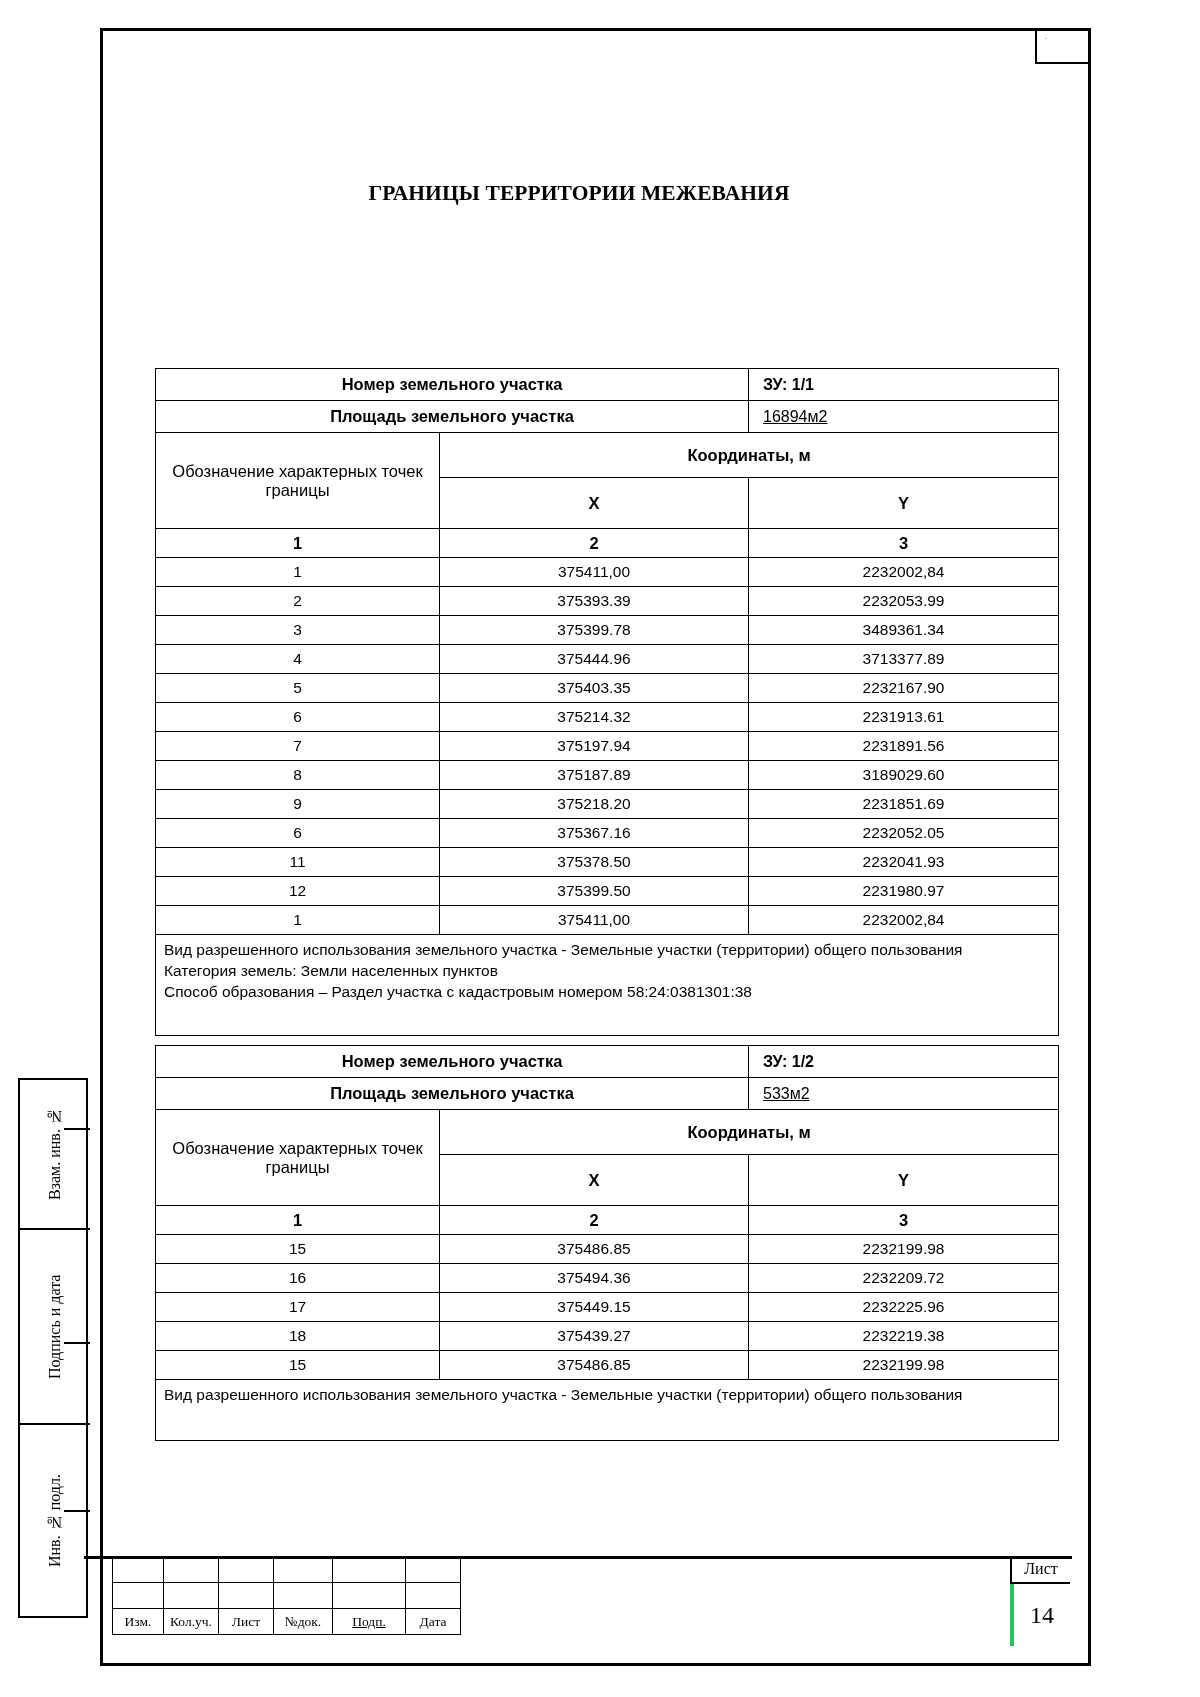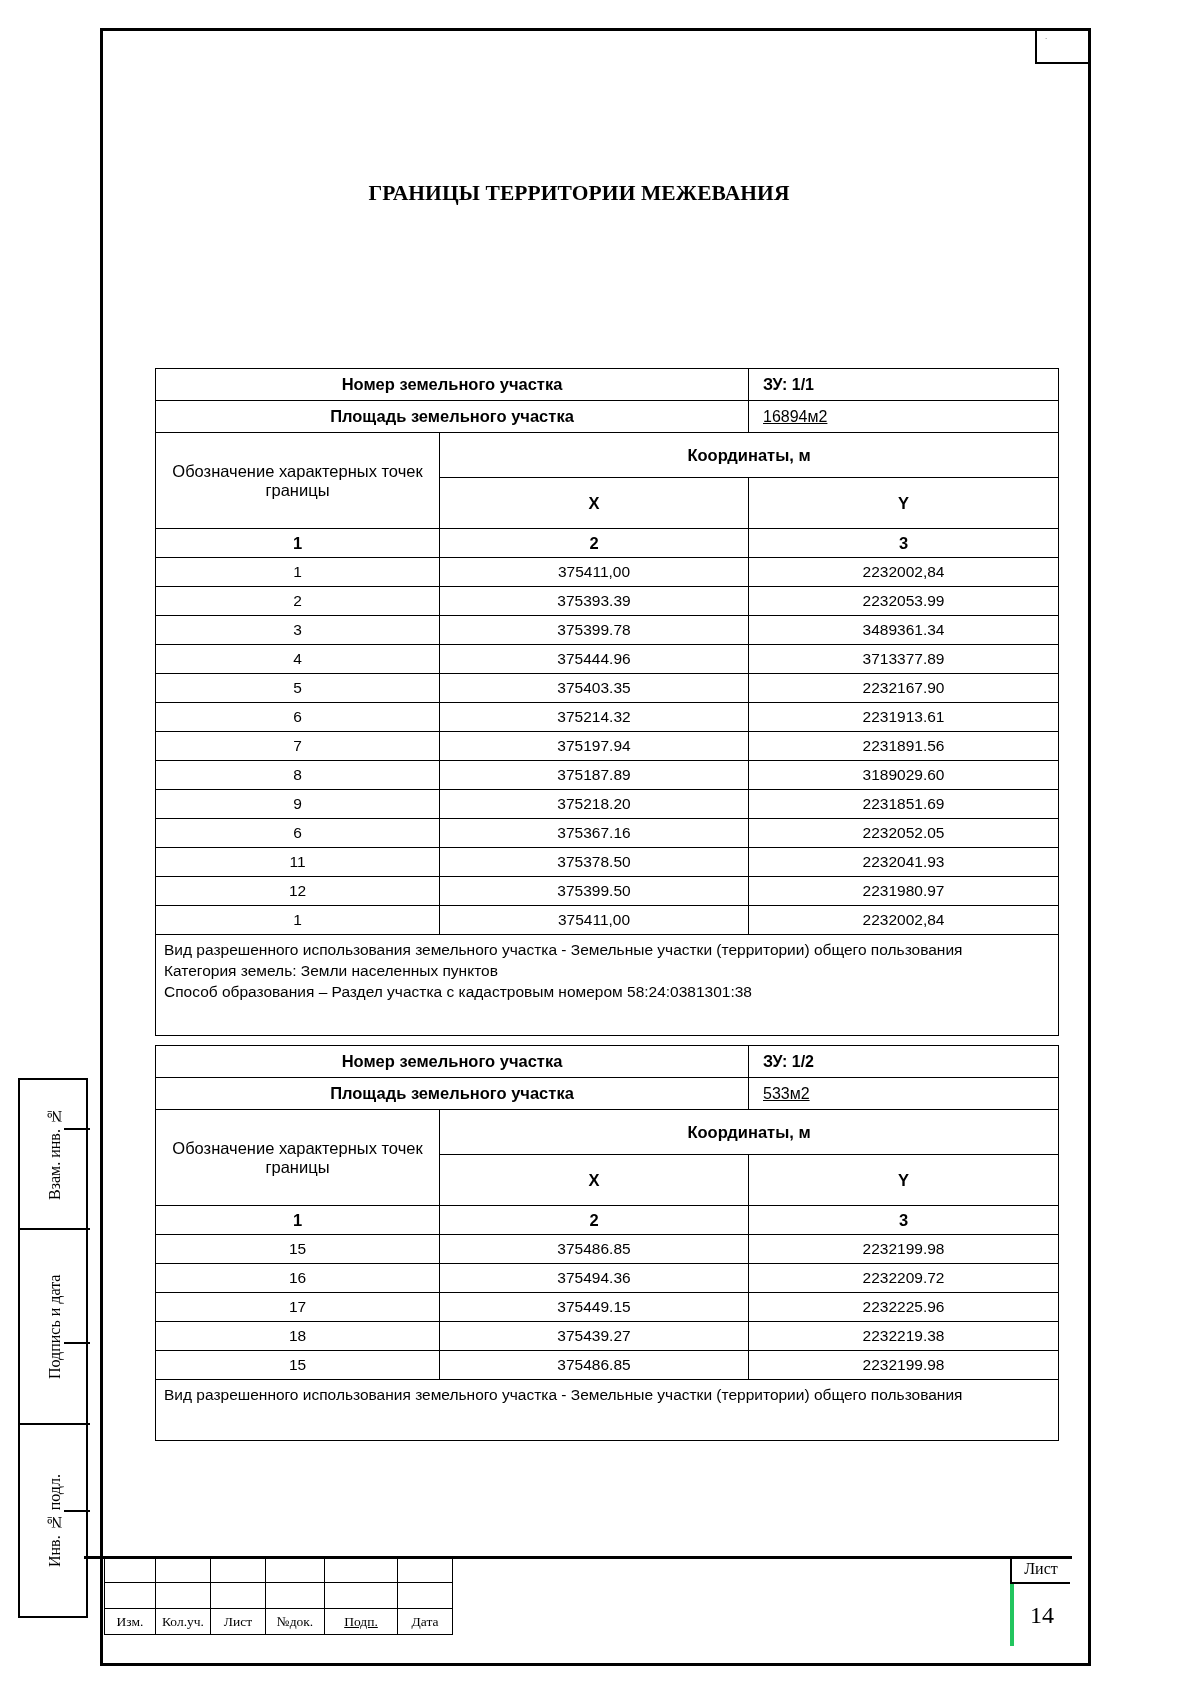--- a/index.html
+++ b/index.html
@@ -131,21 +131,21 @@
   .c1{ width:284px; }
   .c2{ width:309px; }
   .c3{ width:310px; }
 
   
   .stamp{
     position:absolute; left:84px; top:1556px;
     width:988px; height:92px;
   }
   .stamp-grid{
-    position:absolute; left:20px; top:0;
+    position:absolute; left:28px; top:0;
     border-collapse:collapse; table-layout:fixed;
   }
   .stamp-grid td{
     border:1.5px solid #000;
     height:25px;
     text-align:center;
     font-family:"Liberation Serif", serif;
     font-size:13.5px;
     padding:0 1px;
     white-space:nowrap;

